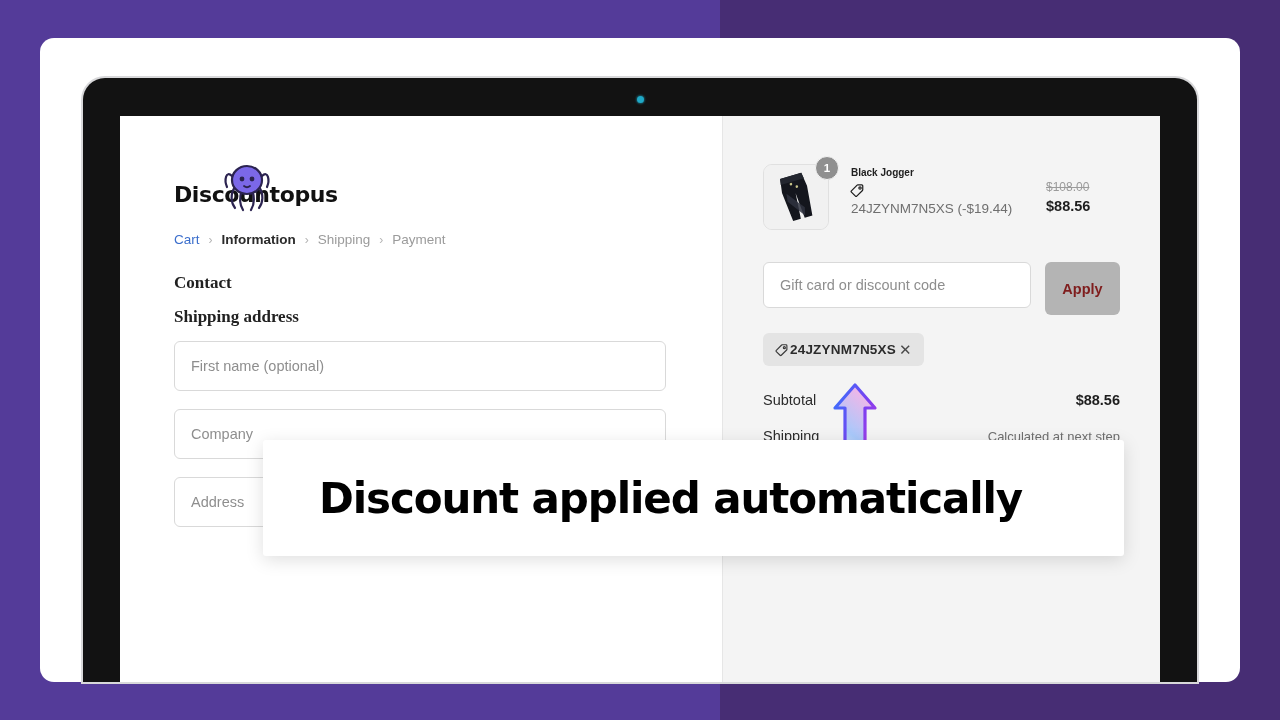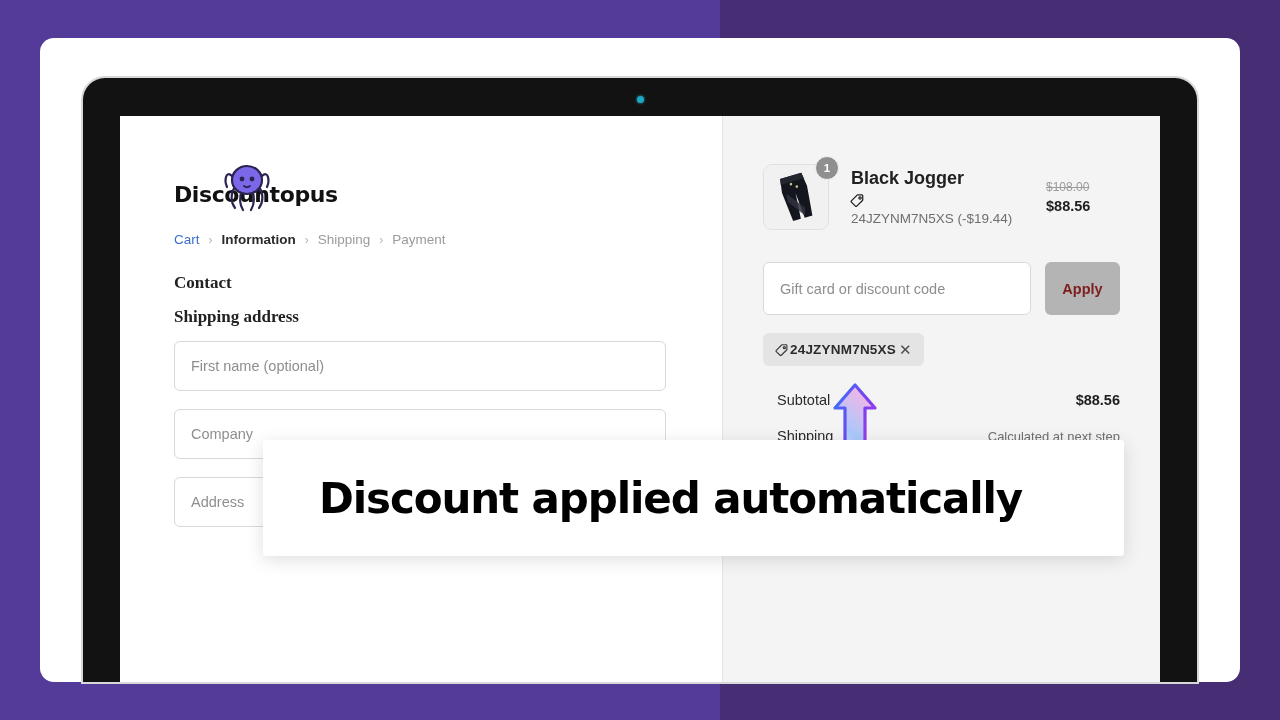--- a/index.html
+++ b/index.html
@@ -80,47 +80,47 @@
     background:#f1f1f1;border:1px solid #e0e0e0;border-radius:9px;
     overflow:hidden;position:relative;
   }
   .qty-badge{
     position:absolute;right:-8px;top:-8px;width:22px;height:22px;border-radius:50%;
     background:#8f8f8f;color:#fff;font-size:11.5px;font-weight:bold;
     display:flex;align-items:center;justify-content:center;
     border:1.5px solid #f4f4f4;
   }
   .item-info{flex:1;padding-left:20px;padding-top:2px;}
-  .item-name{font-size:18px;font-weight:bold;color:#212121;line-height:1.35;}
+  .item-name{font-size:10px;font-weight:bold;color:#212121;line-height:1.35;}
   .item-tag-icon{display:block;margin:3px 0 2px -1px;}
   .item-code{font-size:13.5px;color:#6f6f6f;line-height:1.3;}
   .item-prices{text-align:left;padding-top:14px;min-width:74px;}
   .price-old{font-size:12px;color:#9b9b9b;text-decoration:line-through;line-height:1.5;}
   .price-new{font-size:14.5px;font-weight:bold;color:#1d1d1d;line-height:1.5;}
 
   .discount-row{display:flex;gap:14px;margin-bottom:18px;}
   .discount-input{
-    box-sizing:border-box;flex:1;height:53px;background:#fff;
+    box-sizing:border-box;flex:1;height:46px;background:#fff;
     border:1px solid #d9d9d9;border-radius:6px;
     display:flex;align-items:center;padding:0 16px;
     font-size:14.5px;color:#8e8e8e;
   }
   .apply-btn{
     box-sizing:border-box;width:75px;height:53px;background:#b4b4b4;
     border-radius:6px;display:flex;align-items:center;justify-content:center;
     color:#7f1d1d;font-size:14.5px;font-weight:bold;
   }
   .chip{
     display:inline-flex;align-items:center;gap:1px;
     background:#e4e4e4;border-radius:6px;padding:9px 12px;margin-bottom:26px;
   }
   .chip-code{font-size:13.5px;font-weight:bold;color:#2b2b2b;letter-spacing:.2px;}
   .chip-x{color:#4a4a4a;font-size:15px;line-height:1;padding-left:2px;}
 
-  .sum-row{display:flex;justify-content:space-between;align-items:baseline;margin-bottom:20px;margin-left:14px;}
+  .sum-row{display:flex;justify-content:space-between;align-items:baseline;margin-bottom:20px;}
   .sum-label{font-size:14.5px;color:#2b2b2b;}
   .sum-val{font-size:14.5px;font-weight:bold;color:#1d1d1d;}
   .sum-val-muted{font-size:13px;color:#6f6f6f;font-weight:normal;}
 
   
   .arrow{position:absolute;left:832px;top:382px;width:46px;height:82px;z-index:40;}
 
   
   .banner{
     position:absolute;left:263px;top:440px;width:861px;height:116px;

